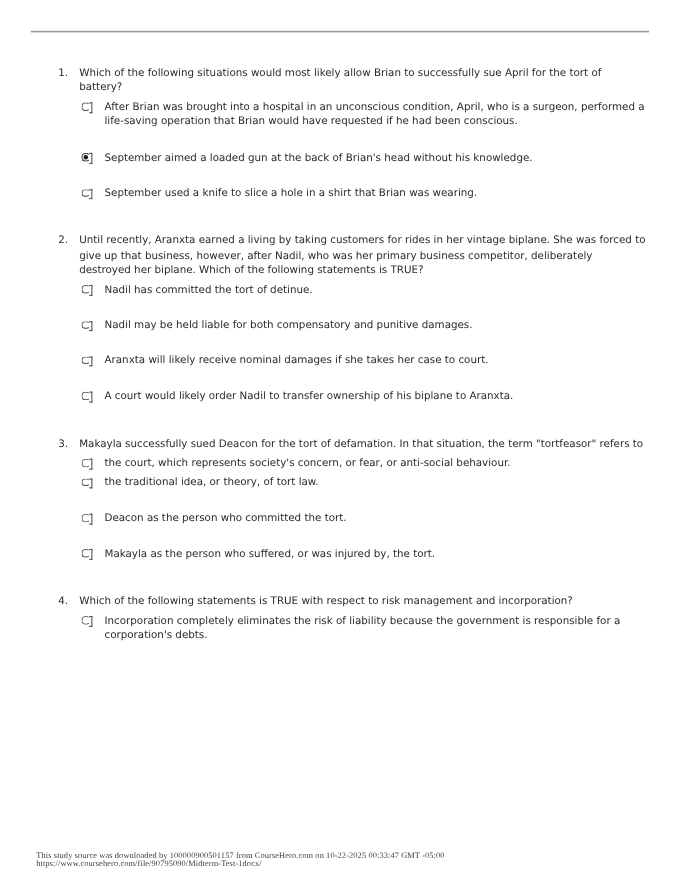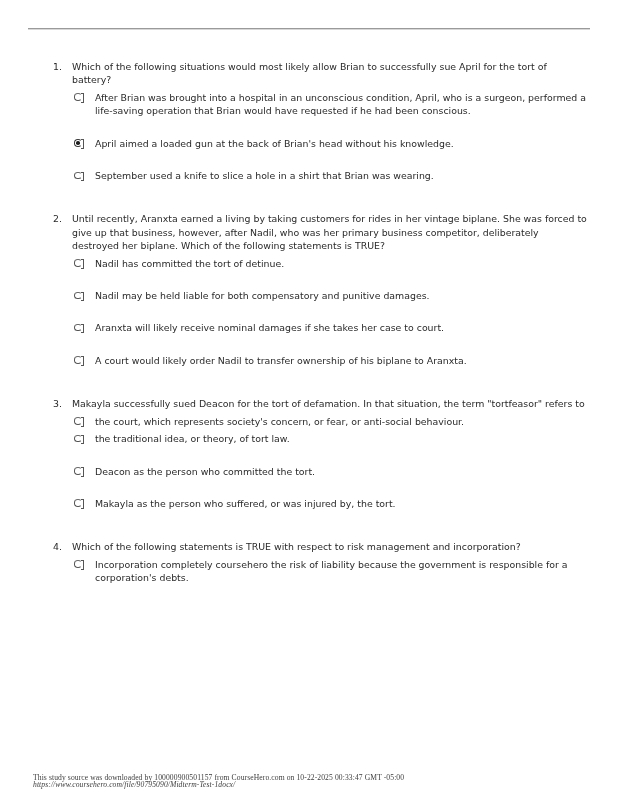--- a/index.html
+++ b/index.html
@@ -157,21 +157,21 @@
     position: absolute;
     left: 33px;
     font-family: "Liberation Serif", "DejaVu Serif", serif;
     font-size: 7.6px;
     line-height: 10px;
     color: #3c3c3c;
     white-space: nowrap;
     letter-spacing: 0.1px;
   }
   .footer-download { top: 773px; }
-  .footer-url { top: 780px; color: #3c3c3c; font-style: italic; }
+  .footer-url { top: 780px; color: #3c3c3c; }
 </style>
 </head>
 <body>
 
 <div class="page">
 
   <div class="top-rule"></div>
 
   <div class="content">
       <div class="question">
@@ -188,21 +188,21 @@
             <span class="opt-text">After Brian was brought into a hospital in an unconscious condition, April, who is a surgeon, performed a life-saving operation that Brian would have requested if he had been conscious.</span>
           </div>
           <div class="option" data-gap="large">
             <span class="radio checked">
               <span class="ring"></span>
               <span class="bracket-top"></span>
               <span class="bracket-side"></span>
               <span class="bracket-bot"></span>
               <span class="dot"></span>
             </span>
-            <span class="opt-text">April aimed a loaded gun at the back of Brian's head without his knowledge.</span>
+            <span class="opt-text">September aimed a loaded gun at the back of Brian's head without his knowledge.</span>
           </div>
           <div class="option" data-gap="large">
             <span class="radio">
               <span class="ring"></span>
               <span class="bracket-top"></span>
               <span class="bracket-side"></span>
               <span class="bracket-bot"></span>
             </span>
             <span class="opt-text">September used a knife to slice a hole in a shirt that Brian was wearing.</span>
           </div>
@@ -296,21 +296,21 @@
         <div class="q-number">4.</div>
         <div class="q-text">Which of the following statements is TRUE with respect to risk management and incorporation?</div>
         <div class="options">
           <div class="option" data-gap="small">
             <span class="radio">
               <span class="ring"></span>
               <span class="bracket-top"></span>
               <span class="bracket-side"></span>
               <span class="bracket-bot"></span>
             </span>
-            <span class="opt-text">Incorporation completely coursehero the risk of liability because the government is responsible for a corporation's debts.</span>
+            <span class="opt-text">Incorporation completely eliminates the risk of liability because the government is responsible for a corporation's debts.</span>
           </div>
         </div>
       </div>
     </div>
 
   <div class="footer-line footer-download">This study source was downloaded by 100000900501157 from CourseHero.com on 10-22-2025 00:33:47 GMT -05:00</div>
 
   <div class="footer-line footer-url">https://www.coursehero.com/file/90795090/Midterm-Test-1docx/</div>
 
 </div>

